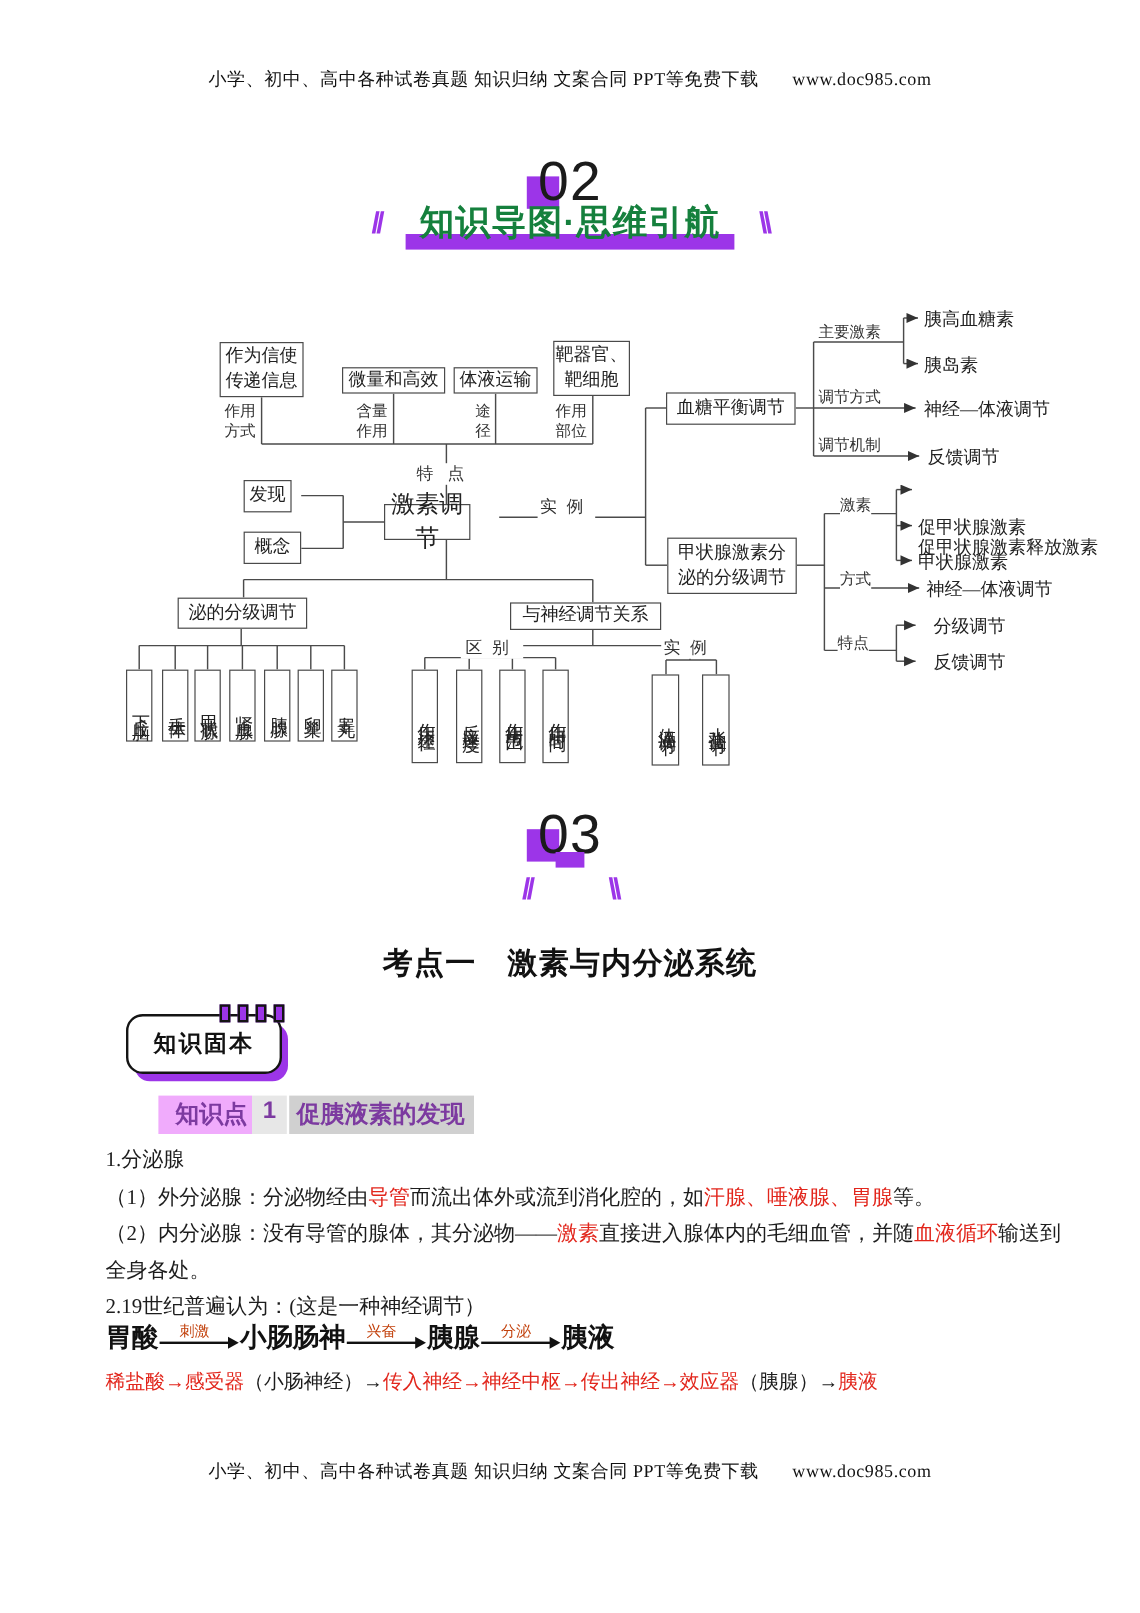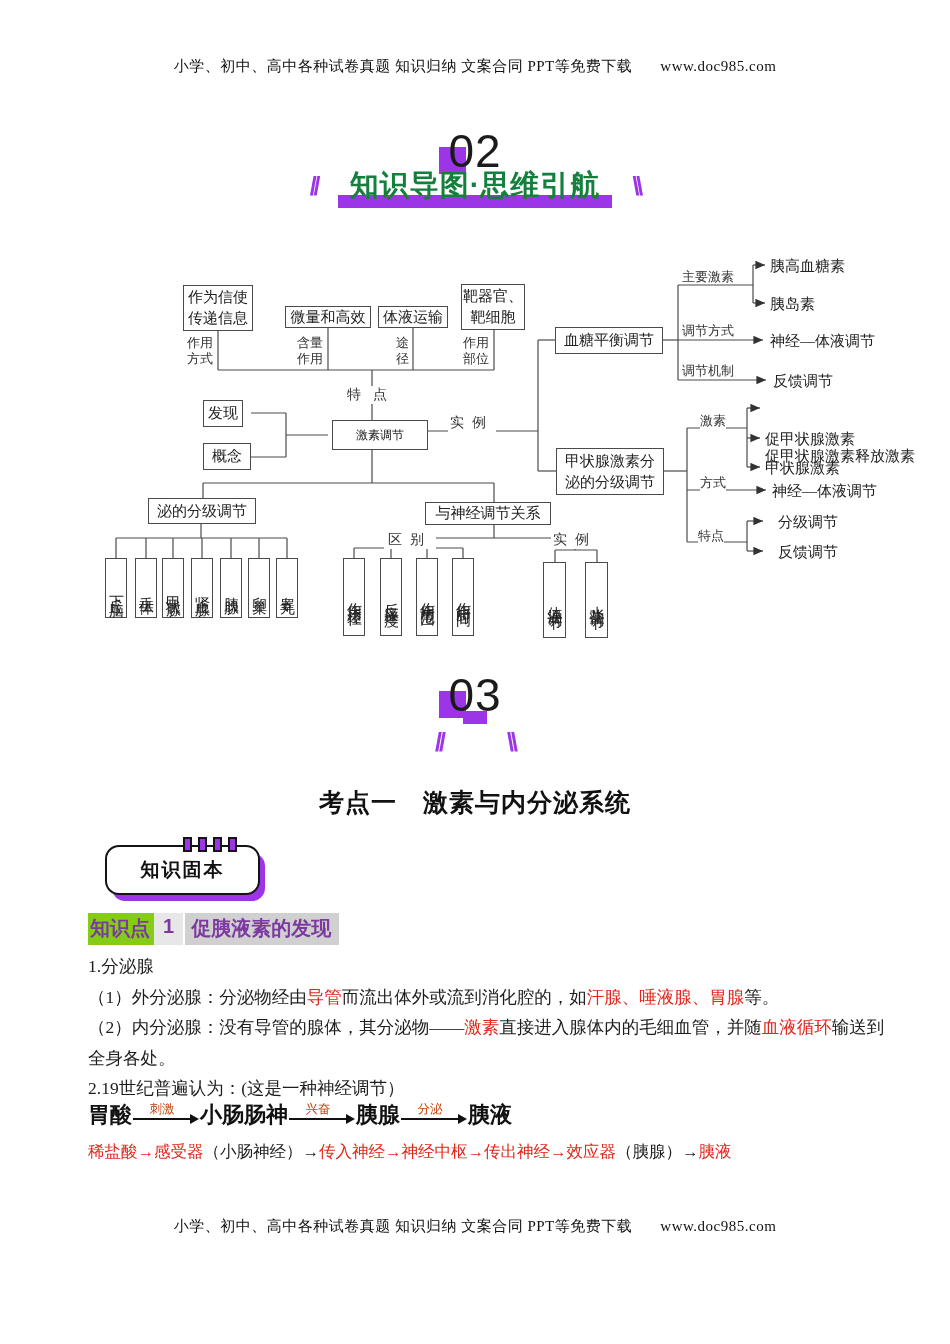--- a/index.html
+++ b/index.html
@@ -30,27 +30,27 @@
   .mm-box { position:absolute; background:#fff; border:1.2px solid #4a4a4a; display:flex; align-items:center; justify-content:center; font-size:15px; line-height:1.4; color:#222; text-align:center; white-space:pre-line; z-index:2; }
   .mm-lbl { position:absolute; font-size:13px; line-height:16px; color:#333; text-align:center; white-space:pre-line; z-index:2; }
   .mm-wlbl { position:absolute; background:#fff; font-size:14px; color:#333; text-align:center; white-space:nowrap; z-index:2; }
   .mm-txt { position:absolute; font-size:15px; color:#222; white-space:nowrap; z-index:2; }
   .mm-vbox { position:absolute; background:#fff; border:1.2px solid #4a4a4a; writing-mode:vertical-rl; text-orientation:upright; display:flex; align-items:center; justify-content:center; font-size:15px; letter-spacing:3px; color:#222; z-index:2; }
 
   
   .kaodian { font-family:"Liberation Sans", sans-serif; font-size:25px; font-weight:bold; color:#111; letter-spacing:1px; }
 
   
-  .badge { position:absolute; left:105px; top:845px; width:155px; height:50px; background:#fff; border:2.5px solid #141414; border-radius:14px 14px 14px 14px; box-shadow:6px 7px 0 -1px #9C35E8; display:flex; align-items:center; justify-content:center; z-index:2; }
+  .badge { position:absolute; left:105px; top:845px; width:130px; height:50px; background:#fff; border:2.5px solid #141414; border-radius:14px 14px 14px 14px; box-shadow:6px 7px 0 -1px #9C35E8; display:flex; align-items:center; justify-content:center; z-index:2; }
   .badge-label { font-family:"Liberation Sans", sans-serif; font-size:19px; font-weight:bold; color:#111; letter-spacing:2px; }
   .badge-tab { position:absolute; top:-10px; width:9px; height:15px; background:#9C35E8; border:2px solid #141414; }
 
   
   .kp-bar { position:absolute; left:88px; top:913px; display:flex; align-items:stretch; font-family:"Liberation Sans", sans-serif; font-weight:bold; font-size:20px; color:#7C3AA0; }
-  .kp-tag { background:#84cc16; padding:2px 4px 3px 2px; }
+  .kp-tag { background:#f0abfc; padding:2px 4px 3px 14px;margin-left:44px; }
   .kp-num { background:#E7E7E7; padding:2px 9px 3px 9px; }
   .kp-title { background:#D0D0D0; padding:2px 8px 3px 6px; margin-left:2px; }
 
   
   .body-text { position:absolute; left:88px; top:951px; width:800px; font-size:17.5px; color:#1d1d1d; }
   .body-text .line { line-height:30.5px; }
   .red { color:#E2261C; }
 
   
   .flow { position:absolute; left:88px; top:1097px; display:flex; align-items:center; font-family:"Liberation Sans", sans-serif; font-size:22px; font-weight:bold; color:#111; height:36px; }
@@ -172,21 +172,21 @@
   <div class="mm-lbl" style="left:293px;top:95px;width:34px;">含量
 作用</div>
   <div class="mm-lbl" style="left:394px;top:95px;width:17px;">途
 径</div>
   <div class="mm-lbl" style="left:459px;top:95px;width:34px;">作用
 部位</div>
   <div class="mm-wlbl" style="left:340px;top:146px;width:66px;letter-spacing:12px;">特点</div>
 
   <div class="mm-box" style="left:203px;top:160px;width:40px;height:27px;">发现</div>
   <div class="mm-box" style="left:203px;top:203px;width:48px;height:27px;">概念</div>
-  <div class="mm-box" style="left:332px;top:180px;width:96px;height:30px;font-size:12px;">激素调节</div>
+  <div class="mm-box" style="left:320px;top:180px;width:72px;height:30px;font-size:20px;">激素调节</div>
   <div class="mm-wlbl" style="left:448px;top:174px;width:48px;letter-spacing:8px;">实例</div>
 
   <div class="mm-box" style="left:555px;top:87px;width:108px;height:27px;">血糖平衡调节</div>
   <div class="mm-lbl" style="left:682px;top:29px;white-space:nowrap;">主要激素</div>
   <div class="mm-txt" style="left:770px;top:17px;">胰高血糖素</div>
   <div class="mm-txt" style="left:770px;top:55px;">胰岛素</div>
   <div class="mm-lbl" style="left:682px;top:83px;white-space:nowrap;">调节方式</div>
   <div class="mm-txt" style="left:770px;top:92px;">神经—体液调节</div>
   <div class="mm-lbl" style="left:682px;top:123px;white-space:nowrap;">调节机制</div>
   <div class="mm-txt" style="left:773px;top:132px;">反馈调节</div>

